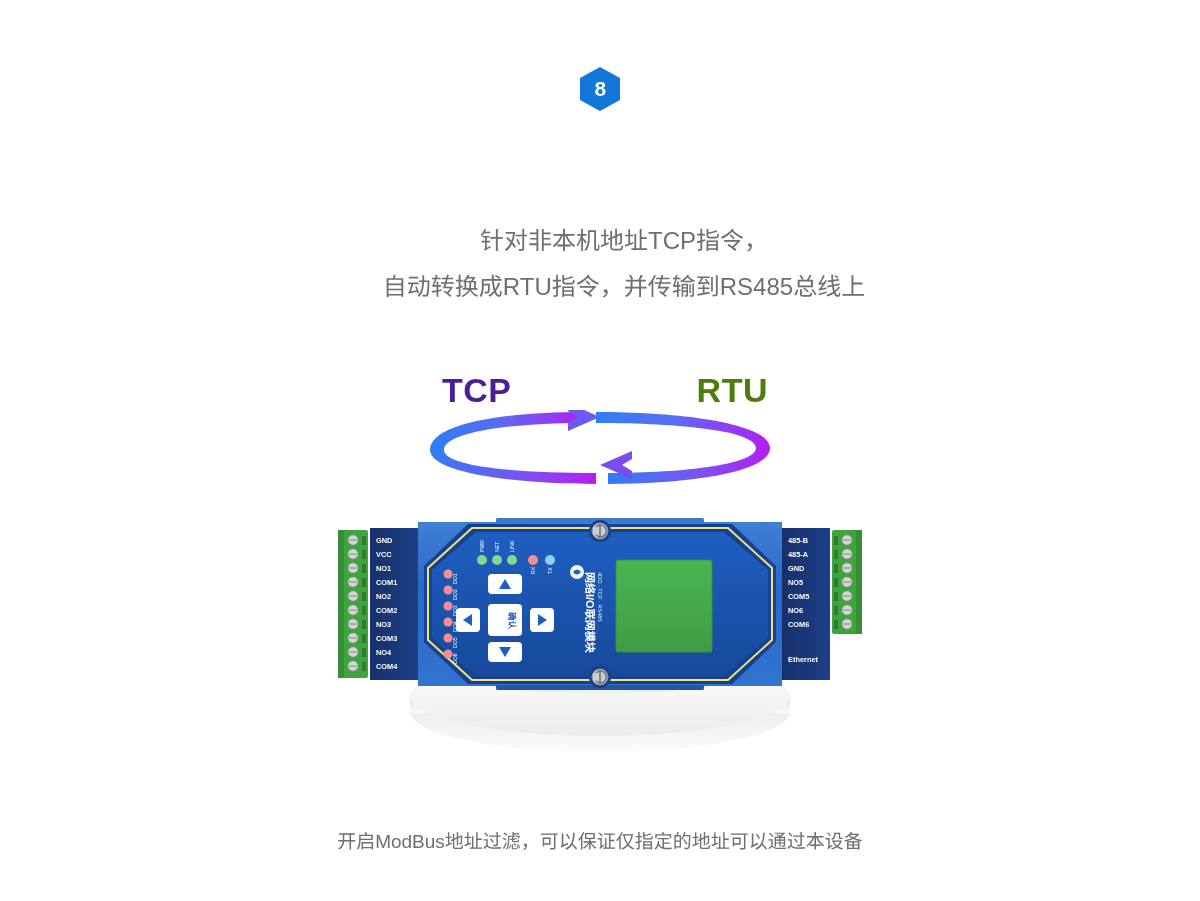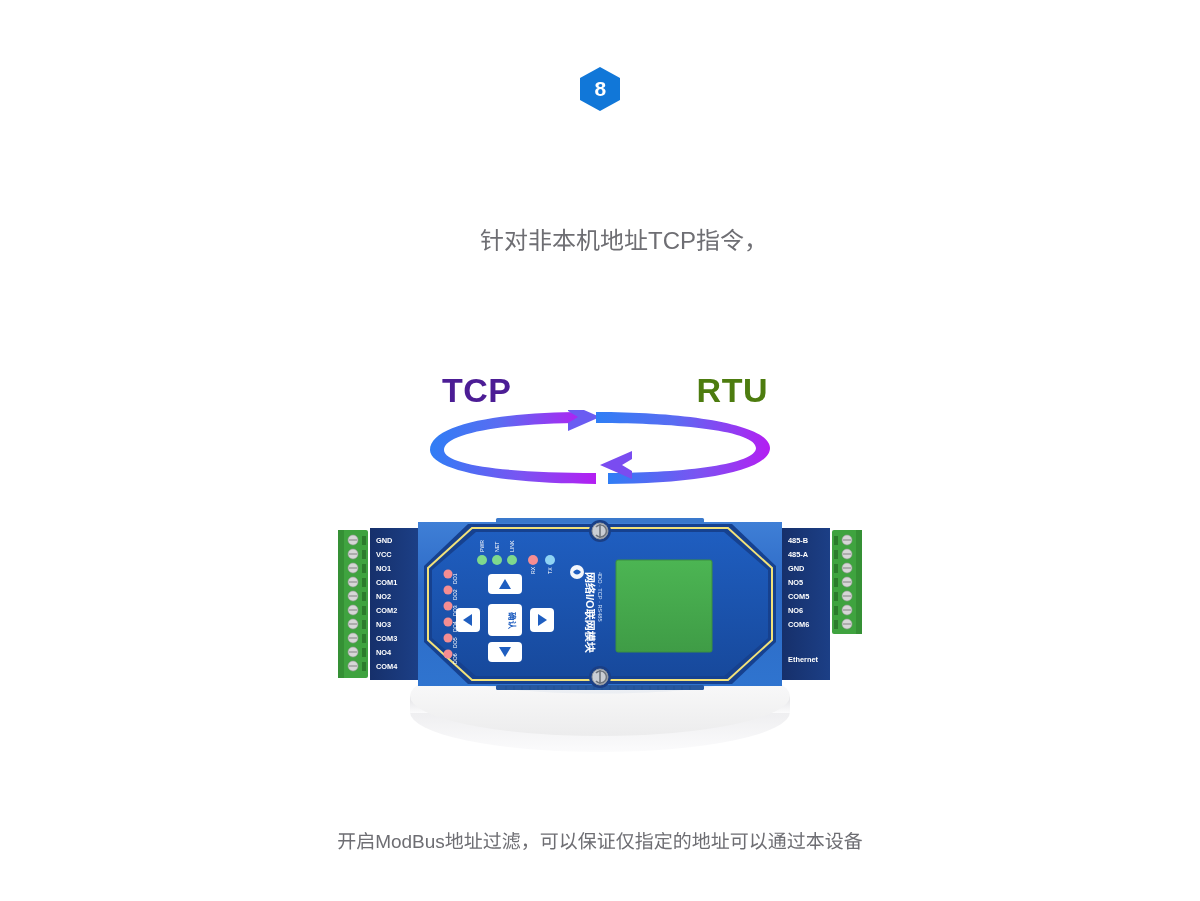--- a/index.html
+++ b/index.html
@@ -162,20 +162,21 @@
       <svg width="44" height="46" viewBox="0 0 44 46" aria-hidden="true">
         <polygon points="22,1 42,12 42,34 22,45 2,34 2,12" fill="#1177d8"></polygon>
       </svg>
       <span class="hex-text">8</span>
     </div>
   </div>
 
 
   <div class="subtitle">
     <span class="sub-line">针对非本机地址TCP指令，</span>
+    <span class="sub-line">自动转换成RTU指令，并传输到RS485总线上</span>
   </div>
 
   <div class="cycle-block">
     <span class="cycle-label tcp">TCP</span>
     <span class="cycle-label rtu">RTU</span>
 
     <div class="cycle-arrows">
       <svg width="400" height="76" viewBox="0 0 400 76" aria-hidden="true">
         <defs>
           <linearGradient id="gradTop" x1="0" y1="0" x2="1" y2="0">

